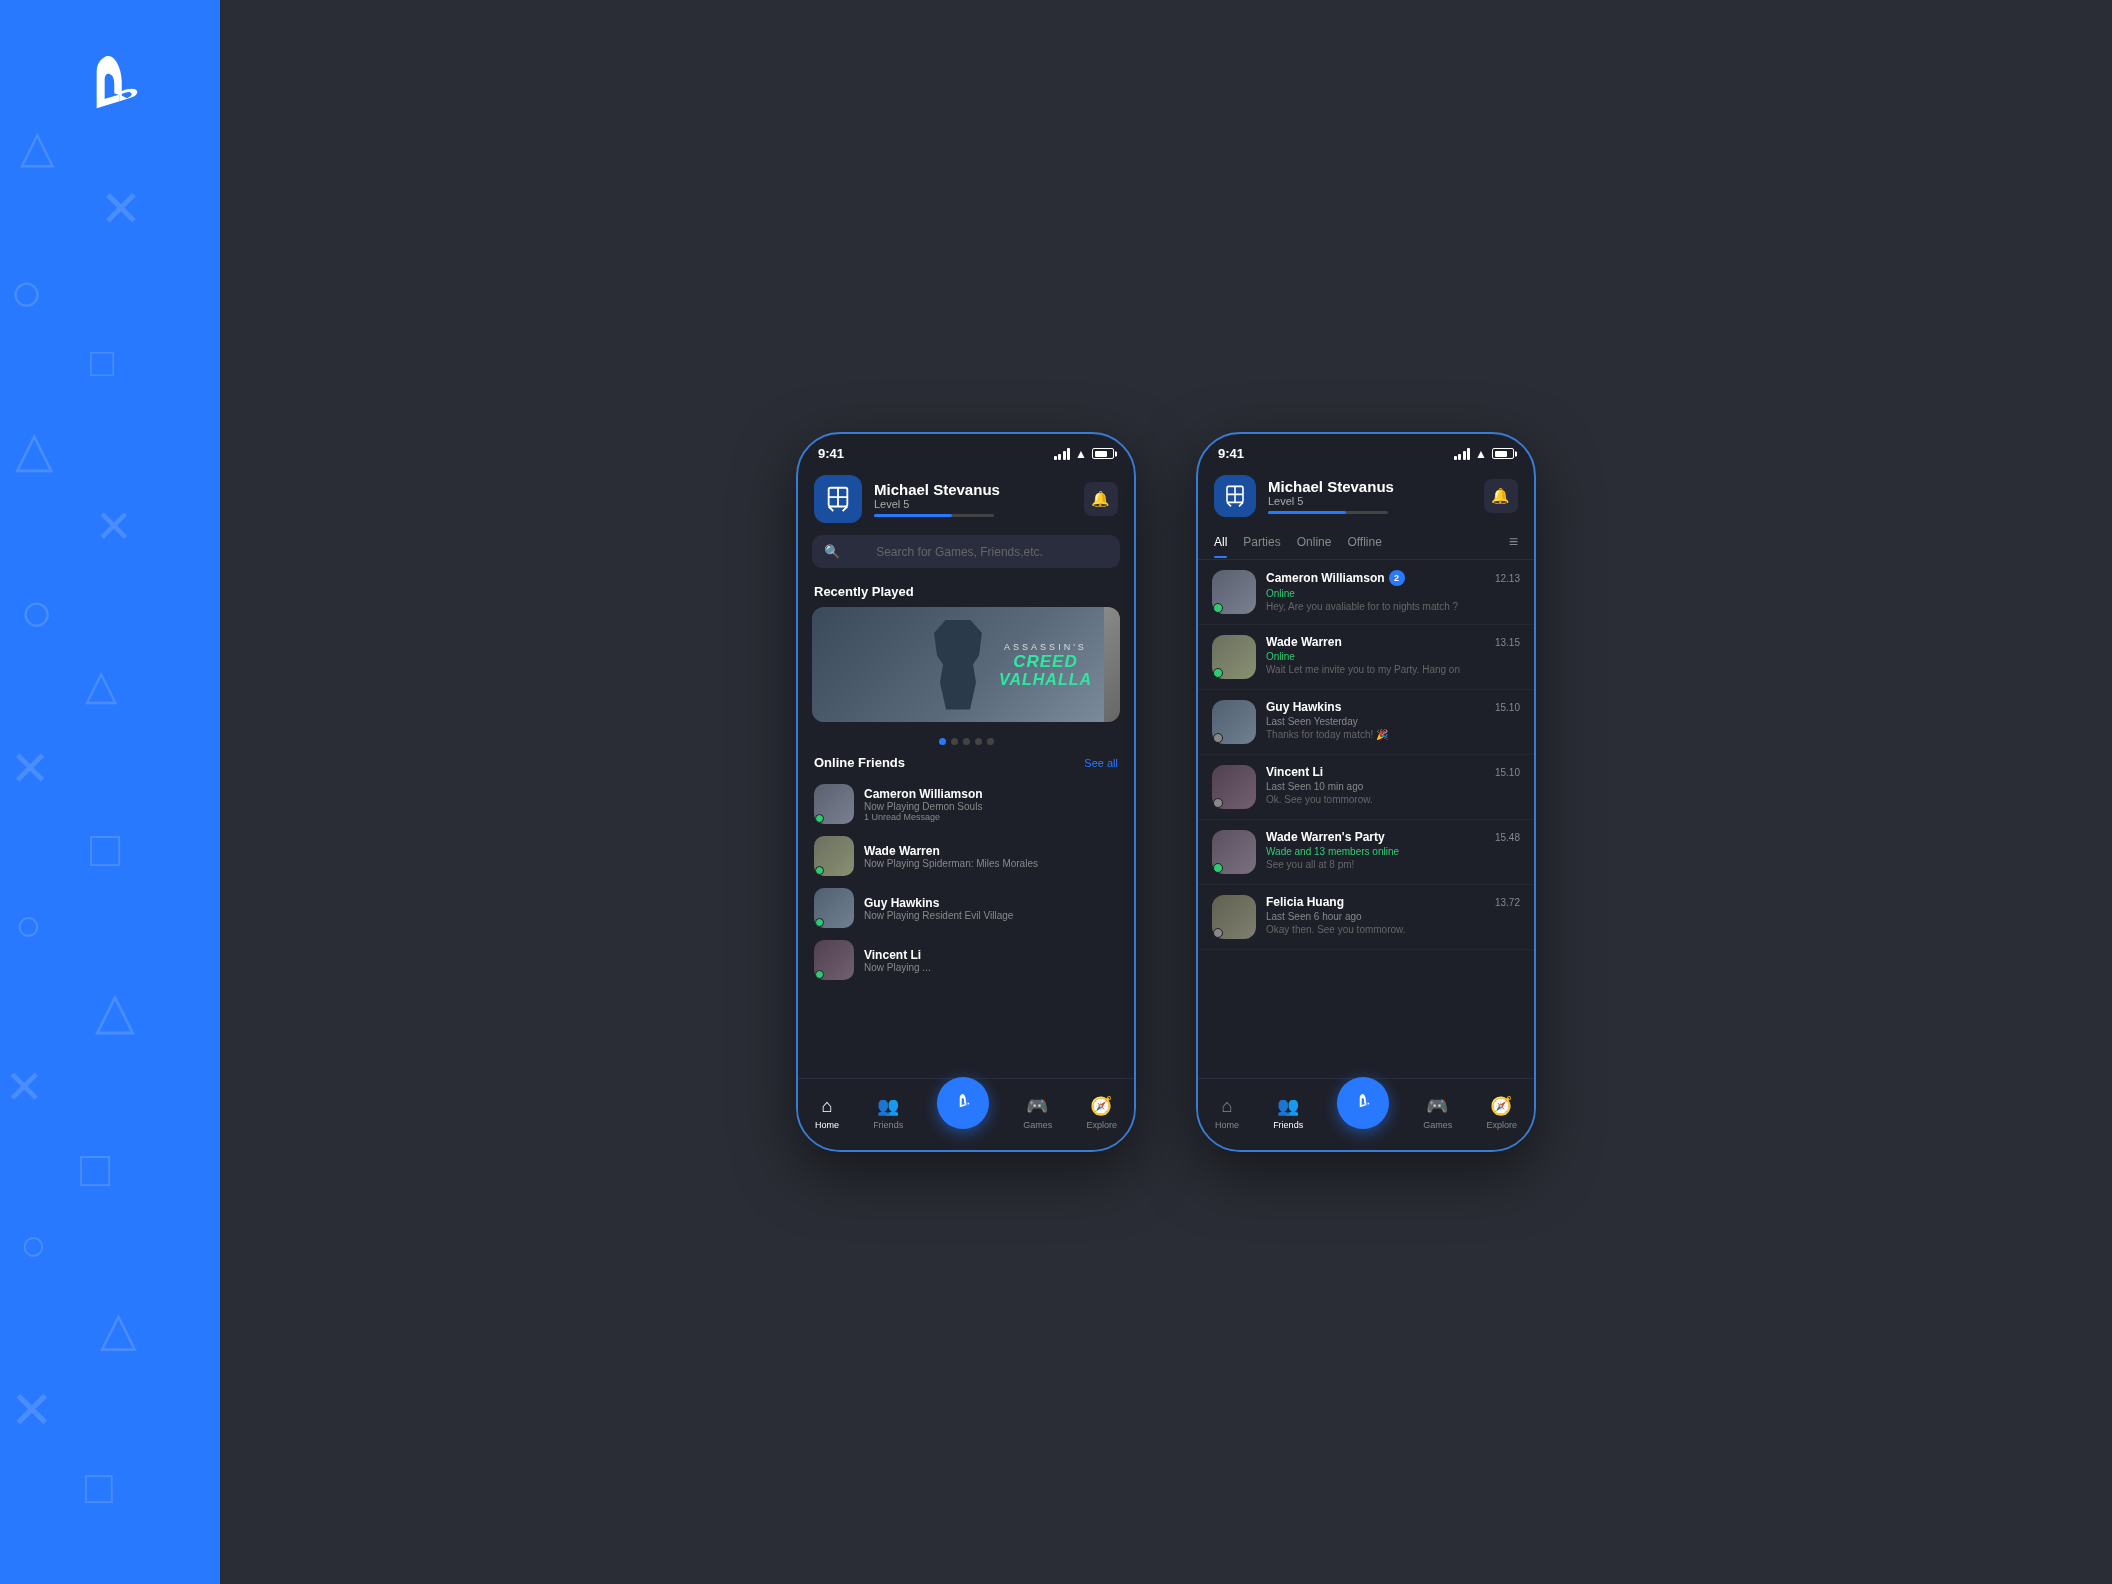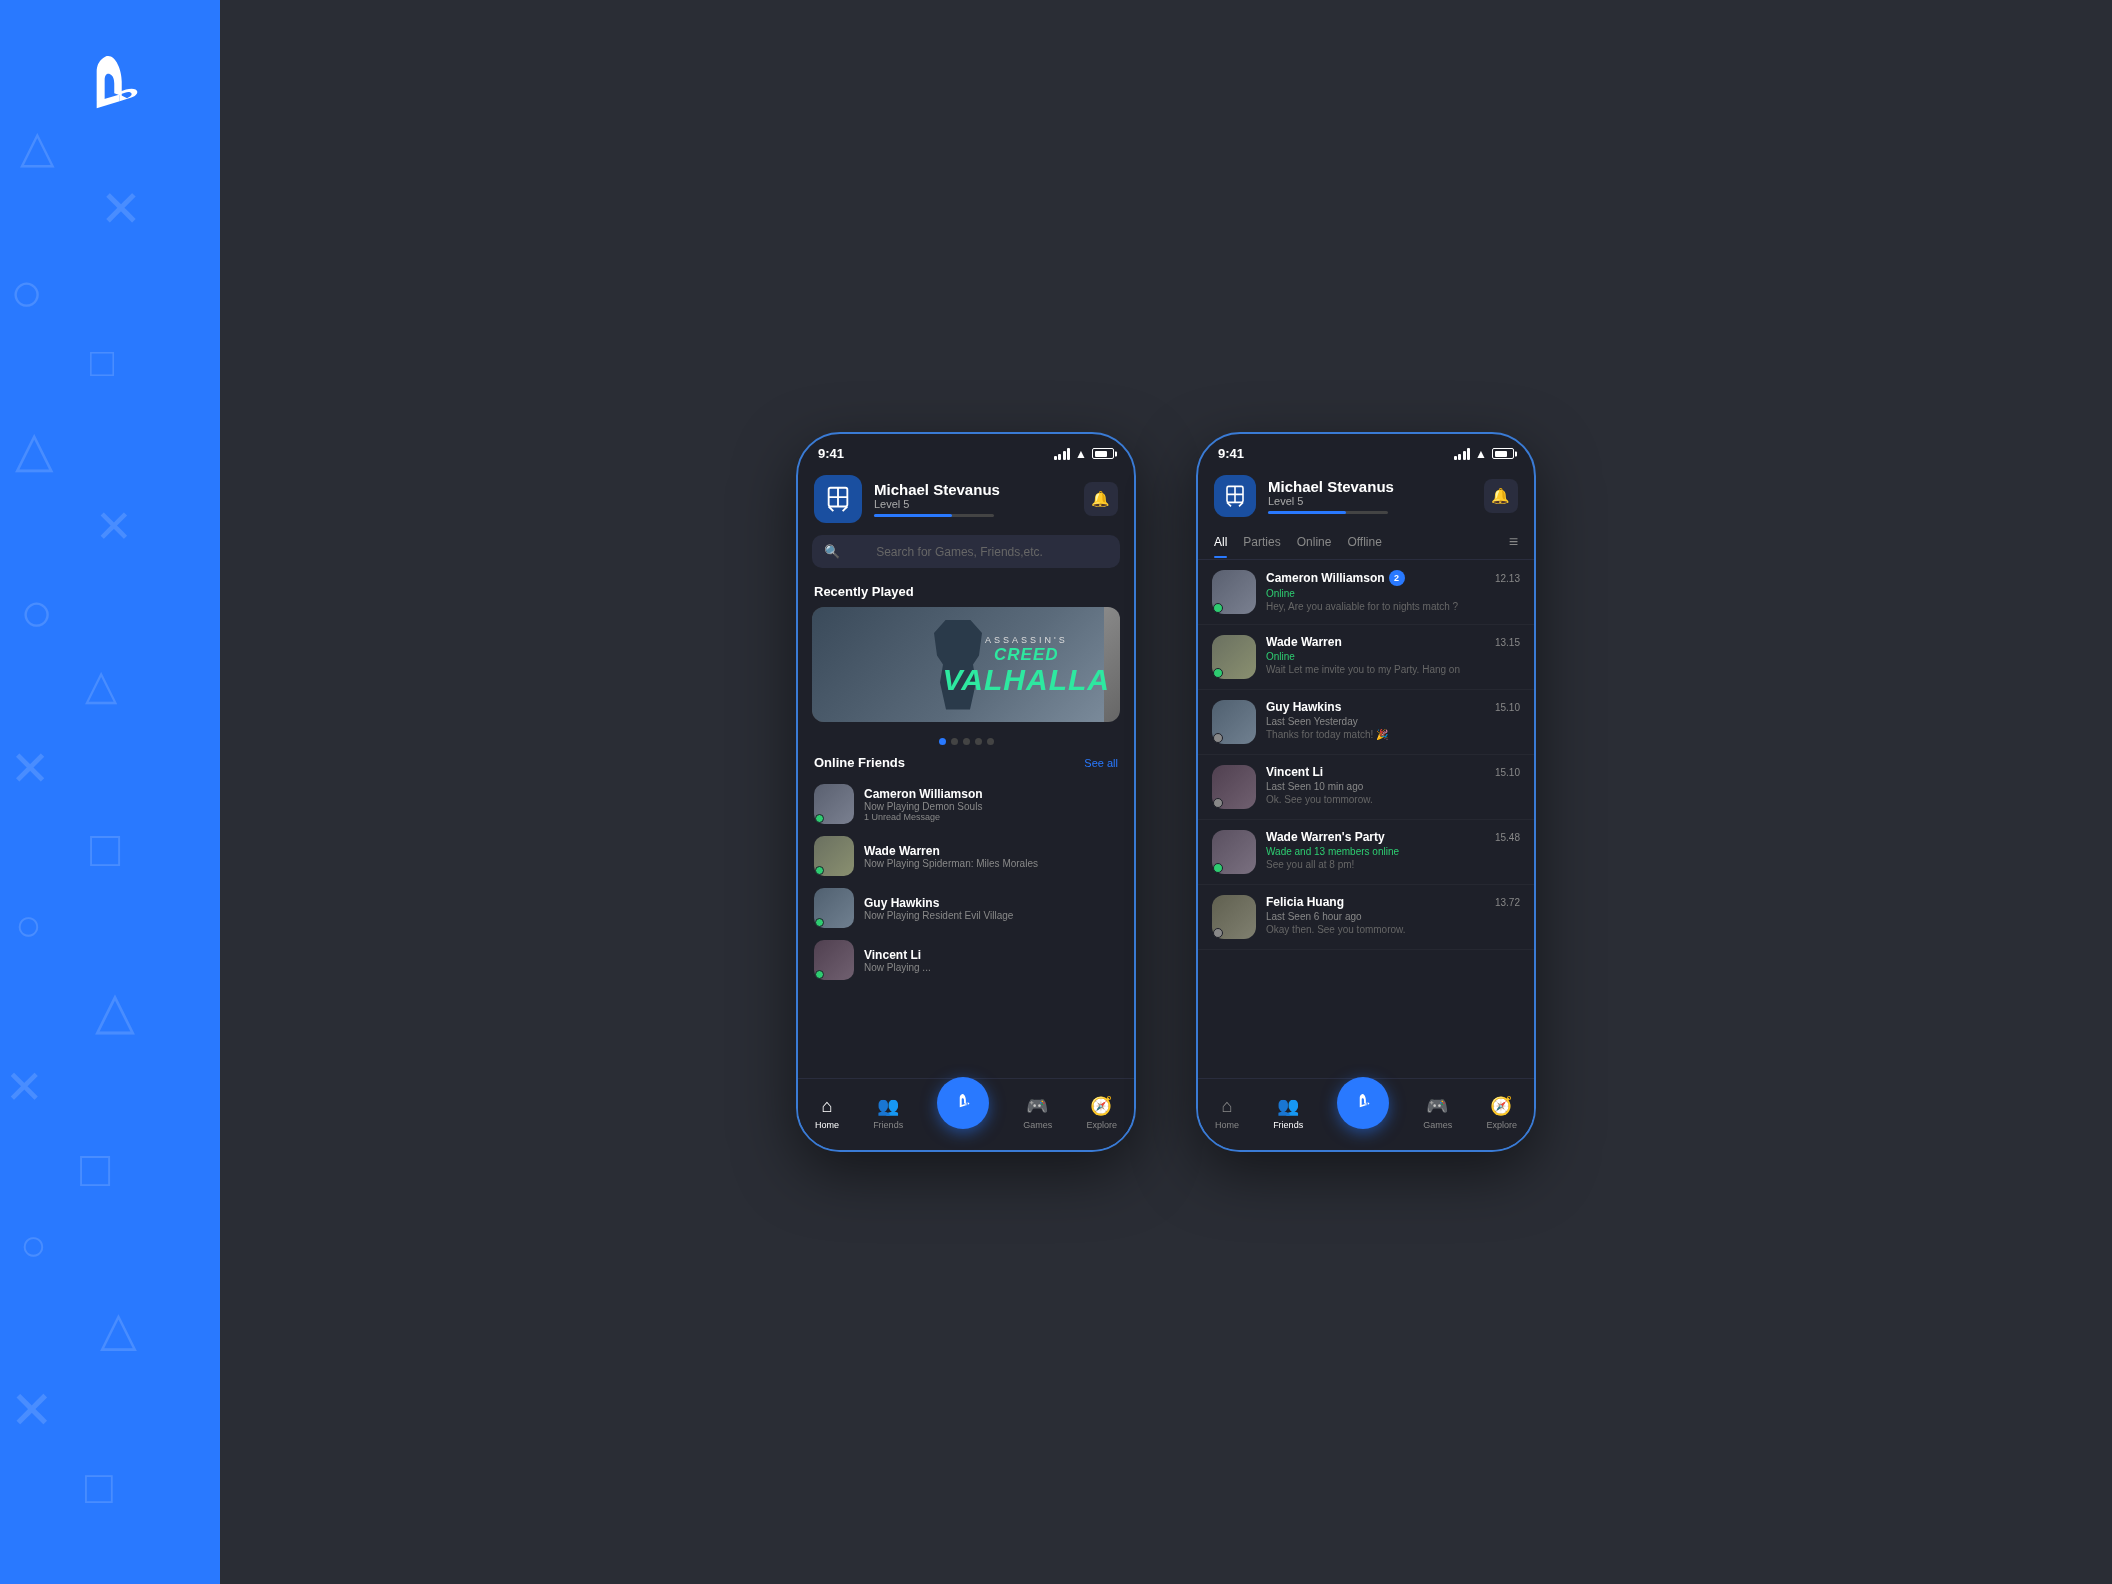--- a/index.html
+++ b/index.html
@@ -236,21 +236,21 @@
       width: 100%;
       height: 100%;
       background: linear-gradient(135deg, #3a3a3a 0%, #555 40%, #888 70%, #666 100%);
       display: flex;
       align-items: center;
       justify-content: flex-end;
       padding-right: 16px;
     }
     .game-title-overlay {
       position: absolute;
-      right: 10px;
+      right: 28px;
       top: 50%;
       transform: translateY(-50%);
       text-align: center;
     }
     .game-title-small {
       color: #ddd;
       font-size: 9px;
       letter-spacing: 3px;
       text-transform: uppercase;
       font-weight: 400;
@@ -625,21 +625,21 @@
 
       <div class="section-title">Recently Played</div>
       <div class="game-card">
         <div class="game-card-bg">
           <div class="warrior-figure">
             <div class="warrior-silhouette"></div>
           </div>
           <div class="game-title-overlay">
             <div class="game-title-small">ASSASSIN'S</div>
             <div style="color:#2ee8a0;font-size:17px;font-weight:800;font-style:italic;letter-spacing:1px;">CREED</div>
-            <div style="color:#2ee8a0;font-size:30px;font-weight:900;font-style:italic;letter-spacing:1px;line-height:1;">VALHALLA</div>
+            <div style="color:#2ee8a0;font-size:16px;font-weight:900;font-style:italic;letter-spacing:1px;line-height:1;">VALHALLA</div>
           </div>
         </div>
       </div>
 
       <div class="dots">
         <div class="dot active"></div>
         <div class="dot"></div>
         <div class="dot"></div>
         <div class="dot"></div>
         <div class="dot"></div>

